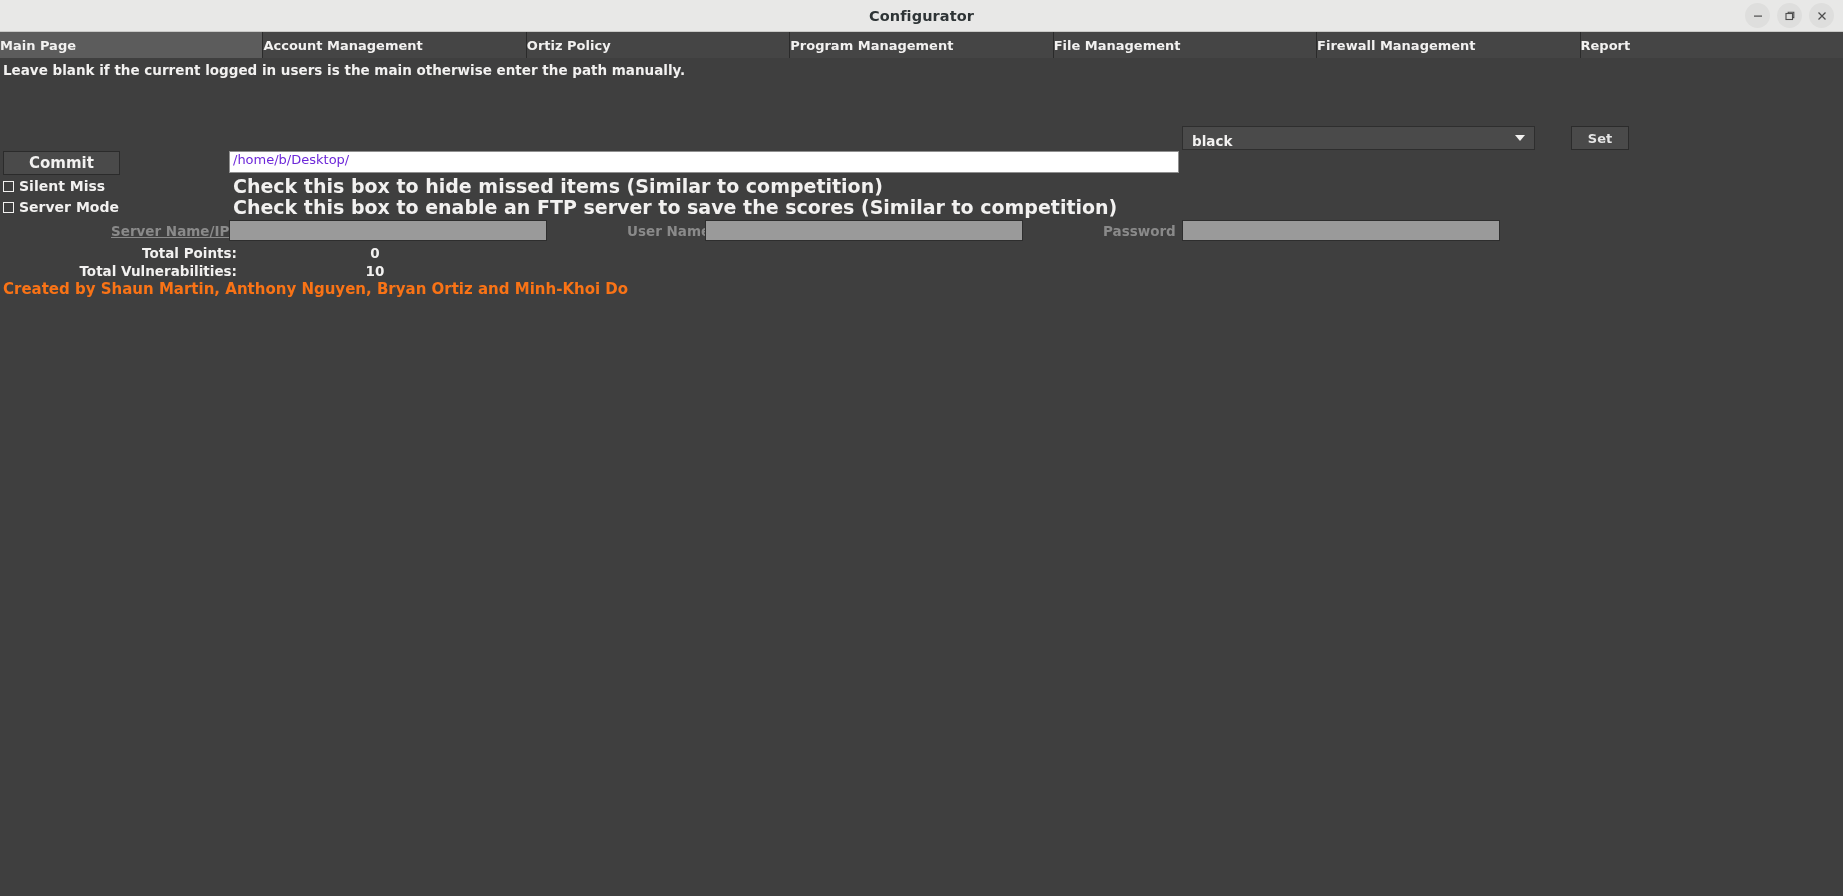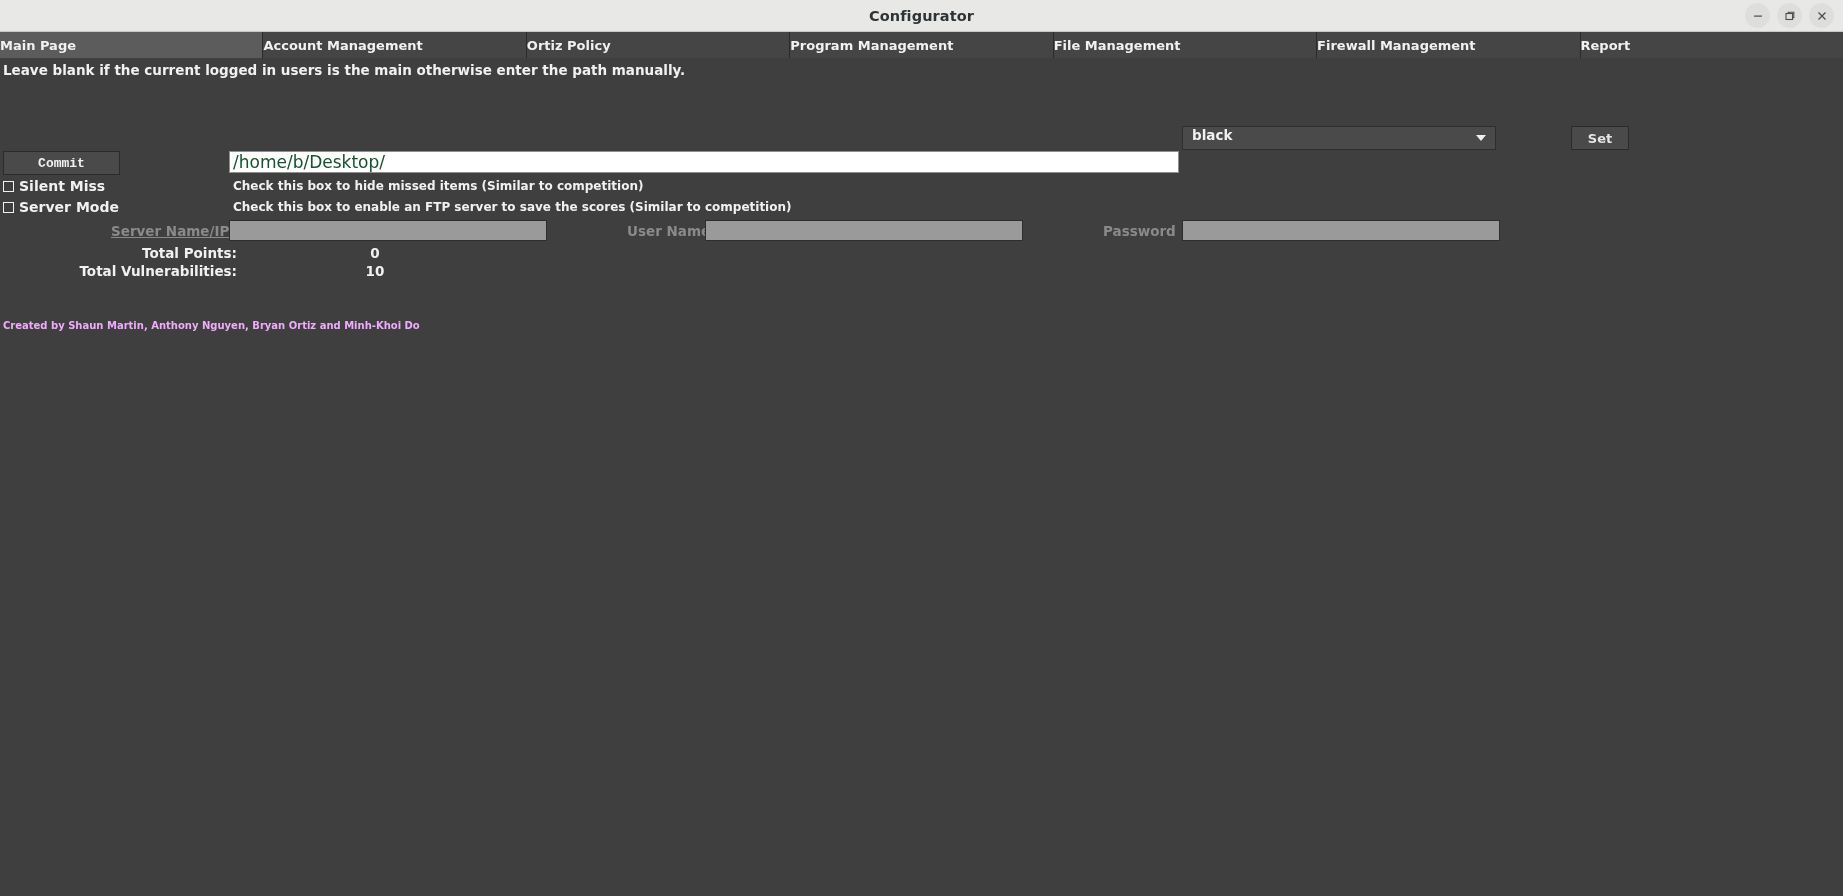--- a/index.html
+++ b/index.html
@@ -99,27 +99,27 @@
     font-weight: 600;
     color: #f2f1f0;
     white-space: nowrap;
   }
 
   
   .theme-combo {
     position: absolute;
     left: 1182px;
     top: 68px;
-    width: 314px;
+    width: 353px;
     height: 24px;
     background: #4a4a4a;
     border: 1px solid #2e2e2e;
     box-sizing: border-box;
     display: flex;
-    align-items: flex-start;
+    align-items: flex-end;
   }
   .theme-combo .val {
     padding-left: 9px;
     font-size: 13.5px;
     font-weight: 600;
     color: #f2f1f0;
   }
   .theme-combo .arrow {
     position: absolute;
     right: 9px;
@@ -153,38 +153,37 @@
     left: 3px;
     top: 93px;
     width: 117px;
     height: 24px;
     background: #4a4a4a;
     border: 1px solid #2b2b2b;
     box-sizing: border-box;
     display: flex;
     align-items: center;
     justify-content: center;
-    font-size: 13px;
-    font-weight: 600;
-    color: #f2f1f0;
-    font-family: Liberation Mono, monospace;
+    font-size: 15px;
+    font-weight: 600;
+    color: #f2f1f0;
   }
   .path-field {
     position: absolute;
     left: 229px;
     top: 93px;
     width: 950px;
     height: 22px;
     background: #ffffff;
     border: 1px solid #8f8f8f;
     box-sizing: border-box;
     display: flex;
-    align-items: flex-end;
-    color: #14532d;
-    font-size: 17px;
+    align-items: flex-start;
+    color: #6d28d9;
+    font-size: 13px;
     padding-left: 3px;
   }
 
   
   .cb-row {
     position: absolute;
     left: 3px;
     display: flex;
     align-items: center;
     height: 18px;
@@ -202,21 +201,21 @@
   .cb-label {
     font-size: 14px;
     font-weight: 700;
     color: #f2f1f0;
     white-space: nowrap;
     text-align: center;
   }
   .cb-desc {
     position: absolute;
     left: 233px;
-    font-size: 12px;
+    font-size: 19px;
     font-weight: 600;
     color: #f2f1f0;
     white-space: nowrap;
     height: 18px;
     display: flex;
     align-items: center;
   }
   .cb-desc.r1 { top: 119px; }
   .cb-desc.r2 { top: 140px; }
 
@@ -275,25 +274,24 @@
     align-items: center;
     justify-content: center;
   }
   .row-points   { top: 186px; }
   .row-vulns    { top: 204px; }
 
   .credits {
     position: absolute;
     left: 3px;
     top: 222px;
-    font-size: 10px;
-    font-weight: 600;
-    color: #f0abfc;
-    white-space: nowrap;
-    margin-top: 40px;
+    font-size: 15px;
+    font-weight: 600;
+    color: #f97316;
+    white-space: nowrap;
   }
 </style>
 </head>
 <body>
 
 <div class="titlebar">
   <div class="title-text">Configurator</div>
   <div class="win-controls">
     <div class="win-btn">
       <svg width="12" height="12" viewBox="0 0 12 12">

